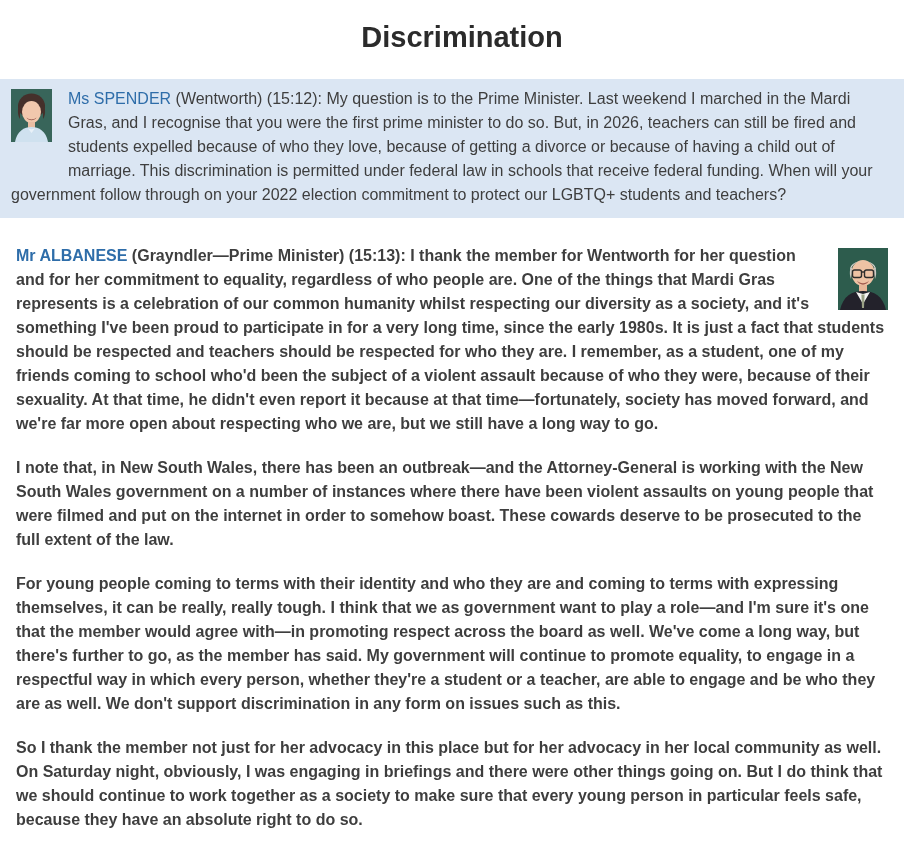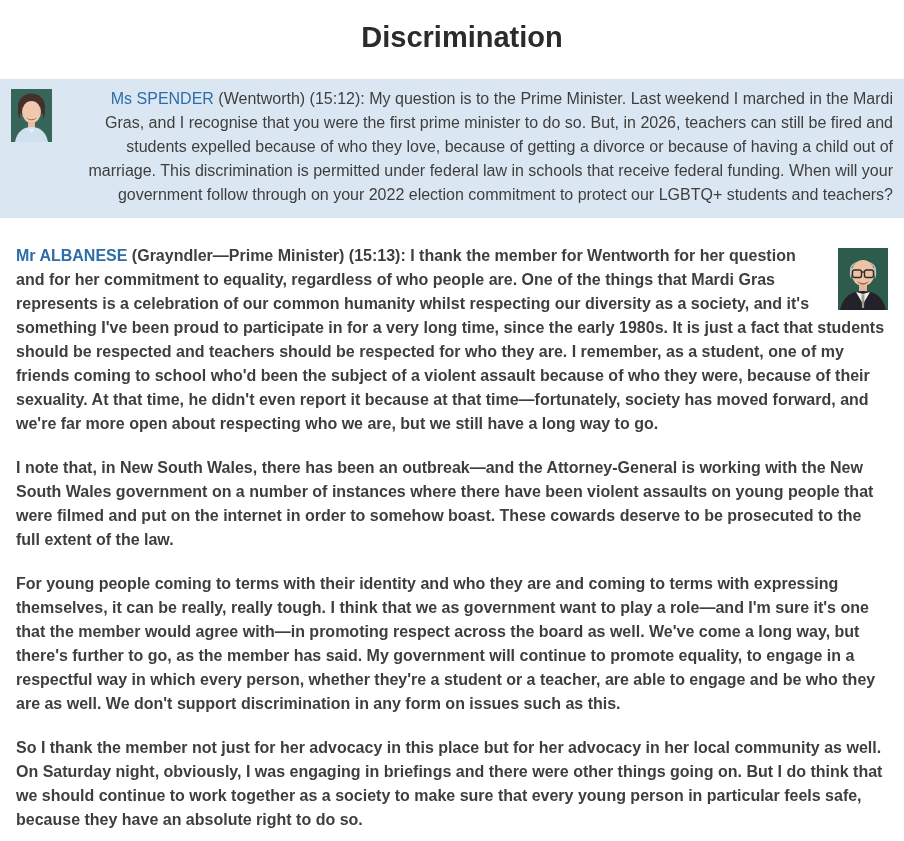--- a/index.html
+++ b/index.html
@@ -21,21 +21,20 @@
     font-weight: 700;
     color: var(--title-text, #2b2b2b);
     padding-left: 20px;
   }
   .question-block {
     margin: 0 0;
     background: var(--question-bg, #dbe6f3);
     padding: 8px 11px 11px 11px;
     font-size: 16px;
     line-height: 24px;
-    text-align: right;
   }
   .question-block .qtext {
     margin: 0;
   }
   .avatar-q {
     float: left;
     width: 41px;
     height: 53px;
     margin: 2px 16px 24px 0;
   }

